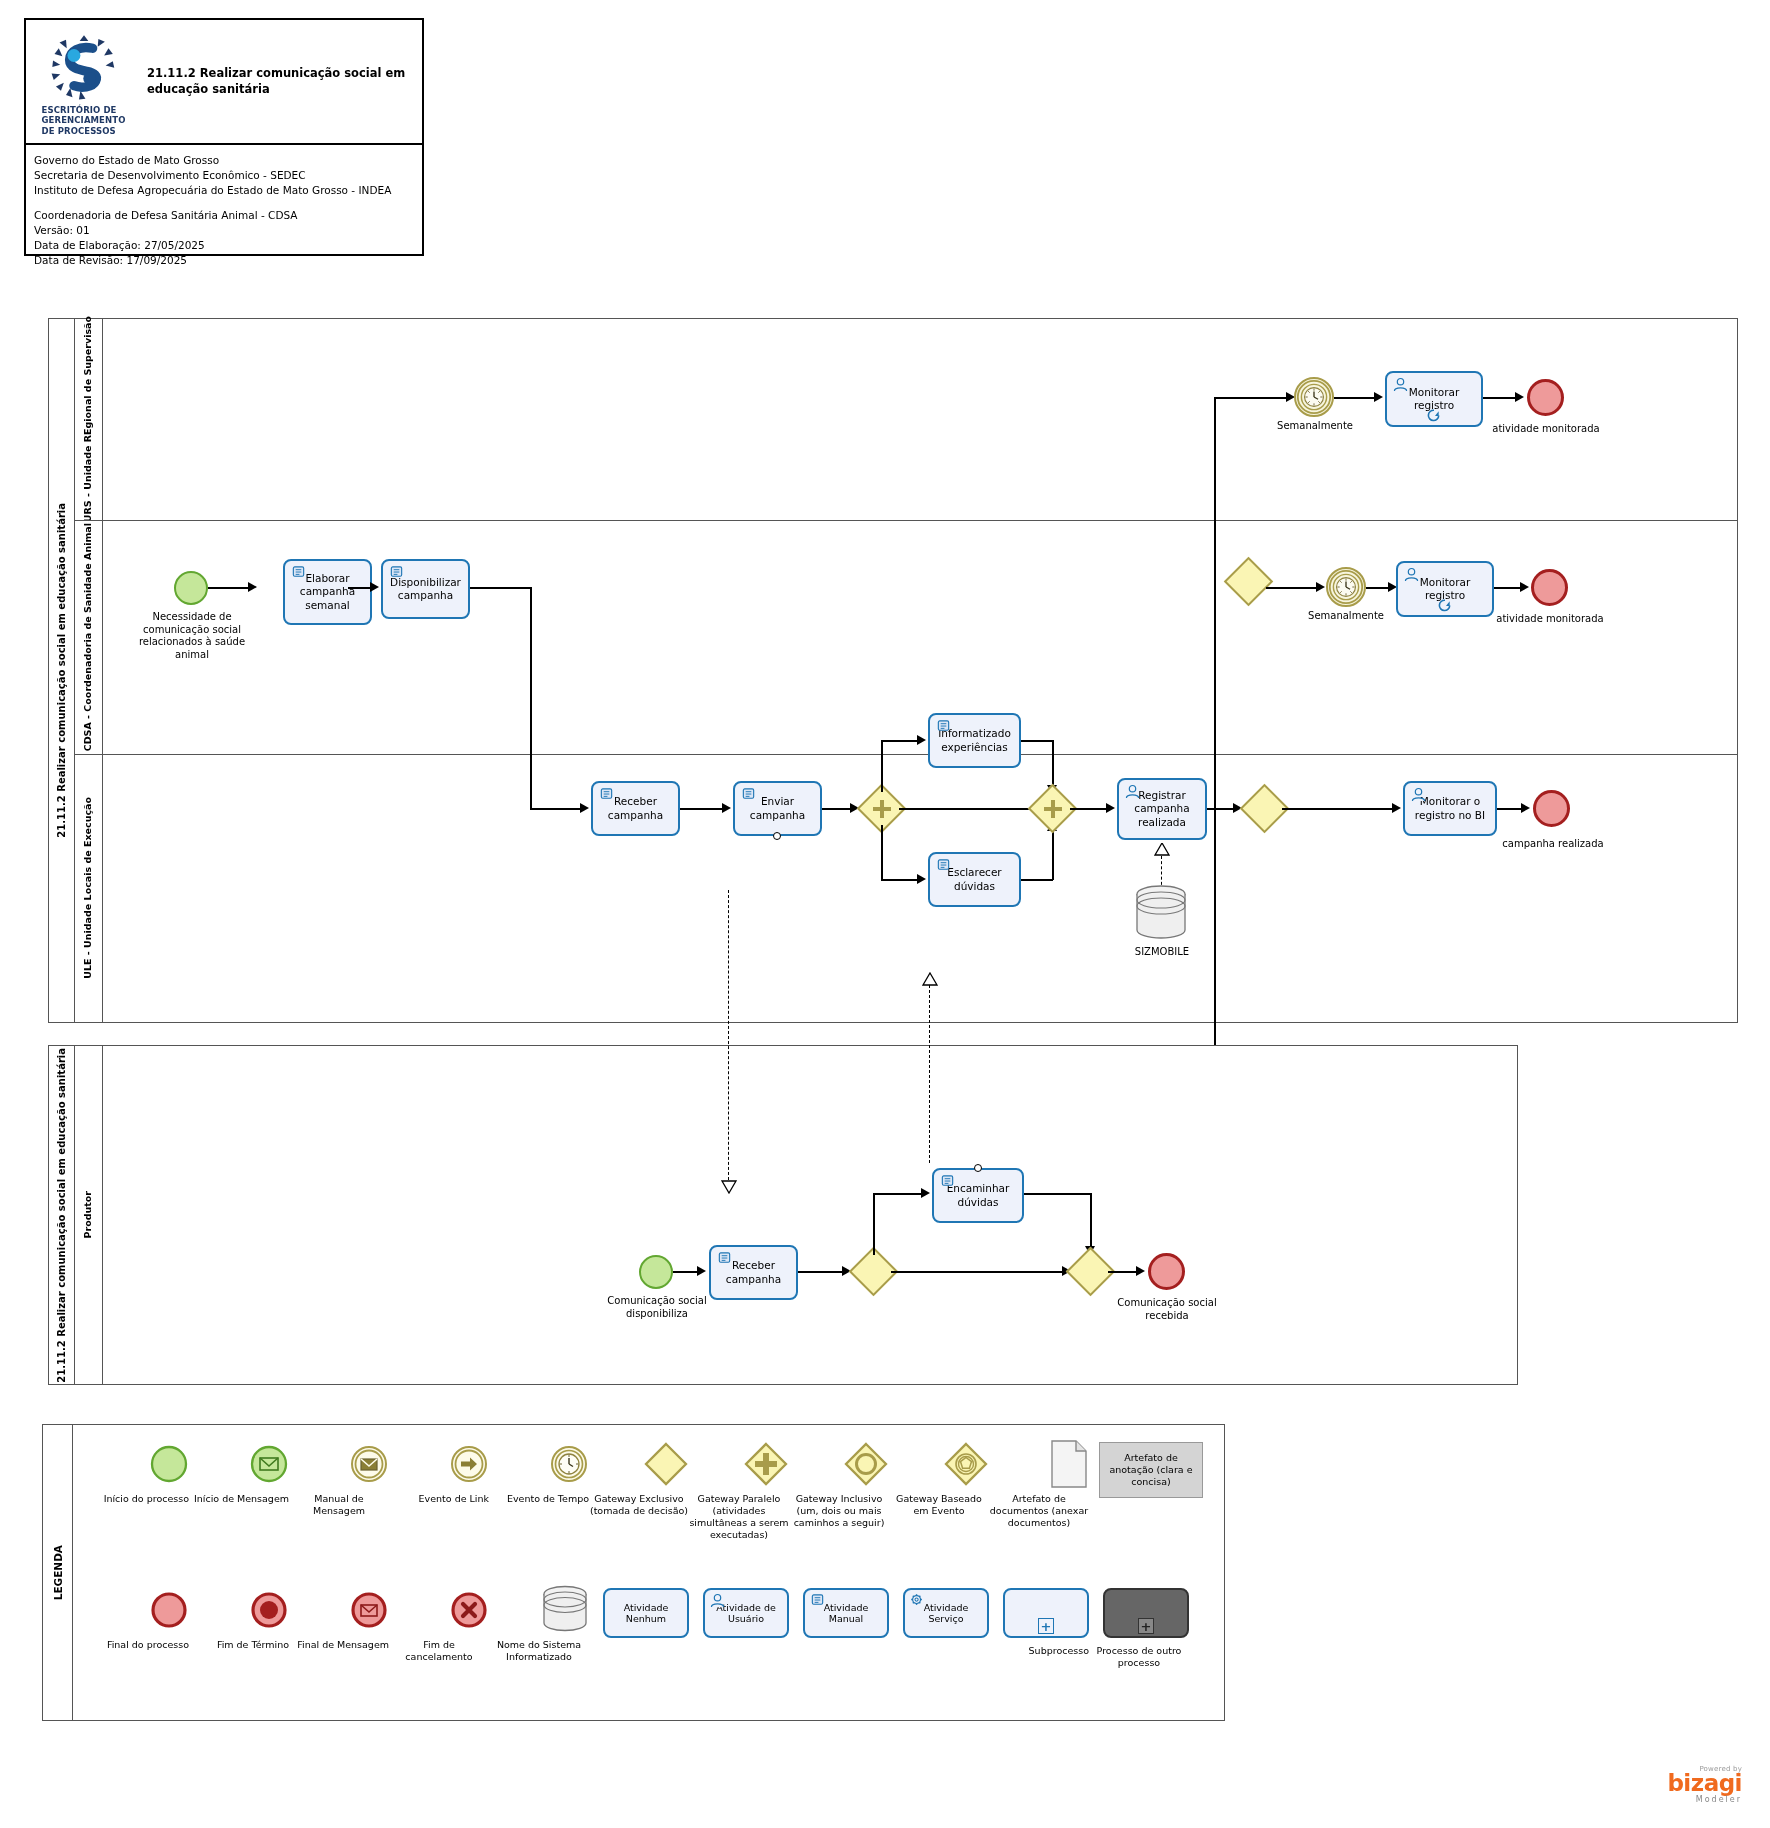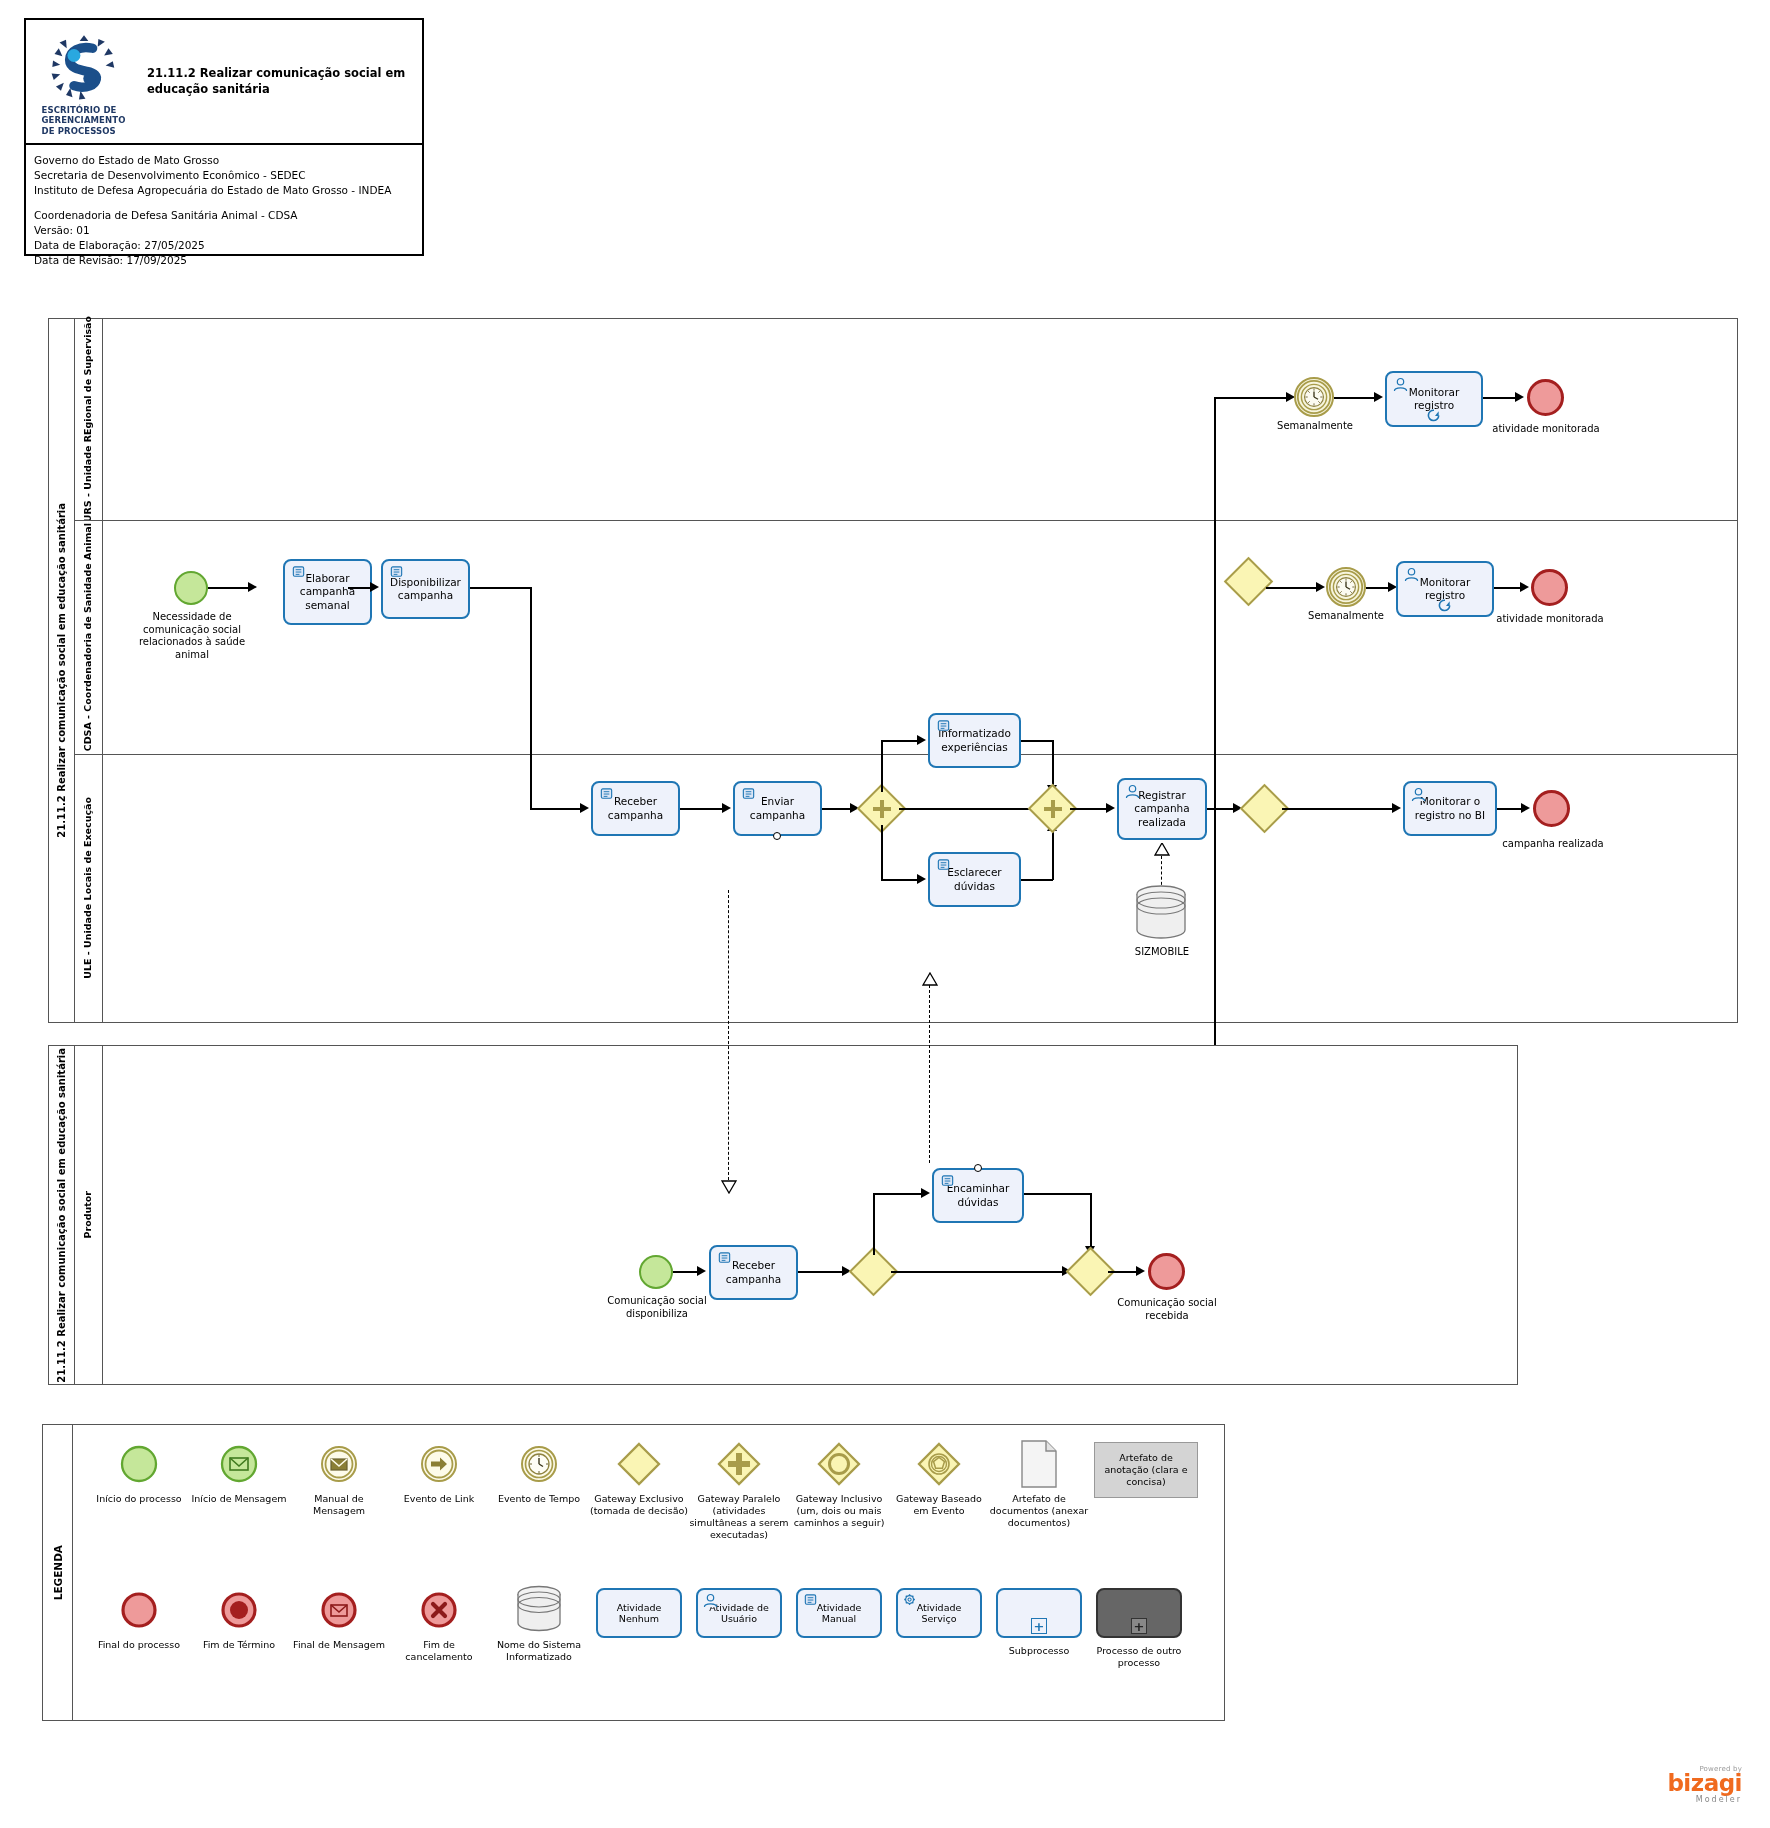--- a/index.html
+++ b/index.html
@@ -121,21 +121,21 @@
     border-right:1px solid #555;
     display:flex; align-items:center; justify-content:center;
   }
   #legend-title span {
     writing-mode:vertical-rl; transform:rotate(180deg);
     font-size:10.5px; font-weight:bold; color:#000;
   }
   .lg-row { position:absolute; display:flex; align-items:flex-start; }
   .lg-item {
     width:100px; display:flex; flex-direction:column;
-    align-items:center; text-align:center;
+    align-items:flex-end; text-align:center;
   }
   .lg-glyph { height:50px; display:flex; align-items:center; justify-content:center; }
   .lg-cap { font-size:9.5px; line-height:1.25; margin-top:4px; color:#000; }
   .lg-task {
     width:86px; height:50px; background:#eef2fb; border:2px solid #1f76b4;
     border-radius:8px; display:flex; align-items:center; justify-content:center;
     font-size:9.5px; text-align:center; position:relative; line-height:1.2;
   }
   .lg-task .task-icon { left:4px; top:3px; }
   .lg-sub {

